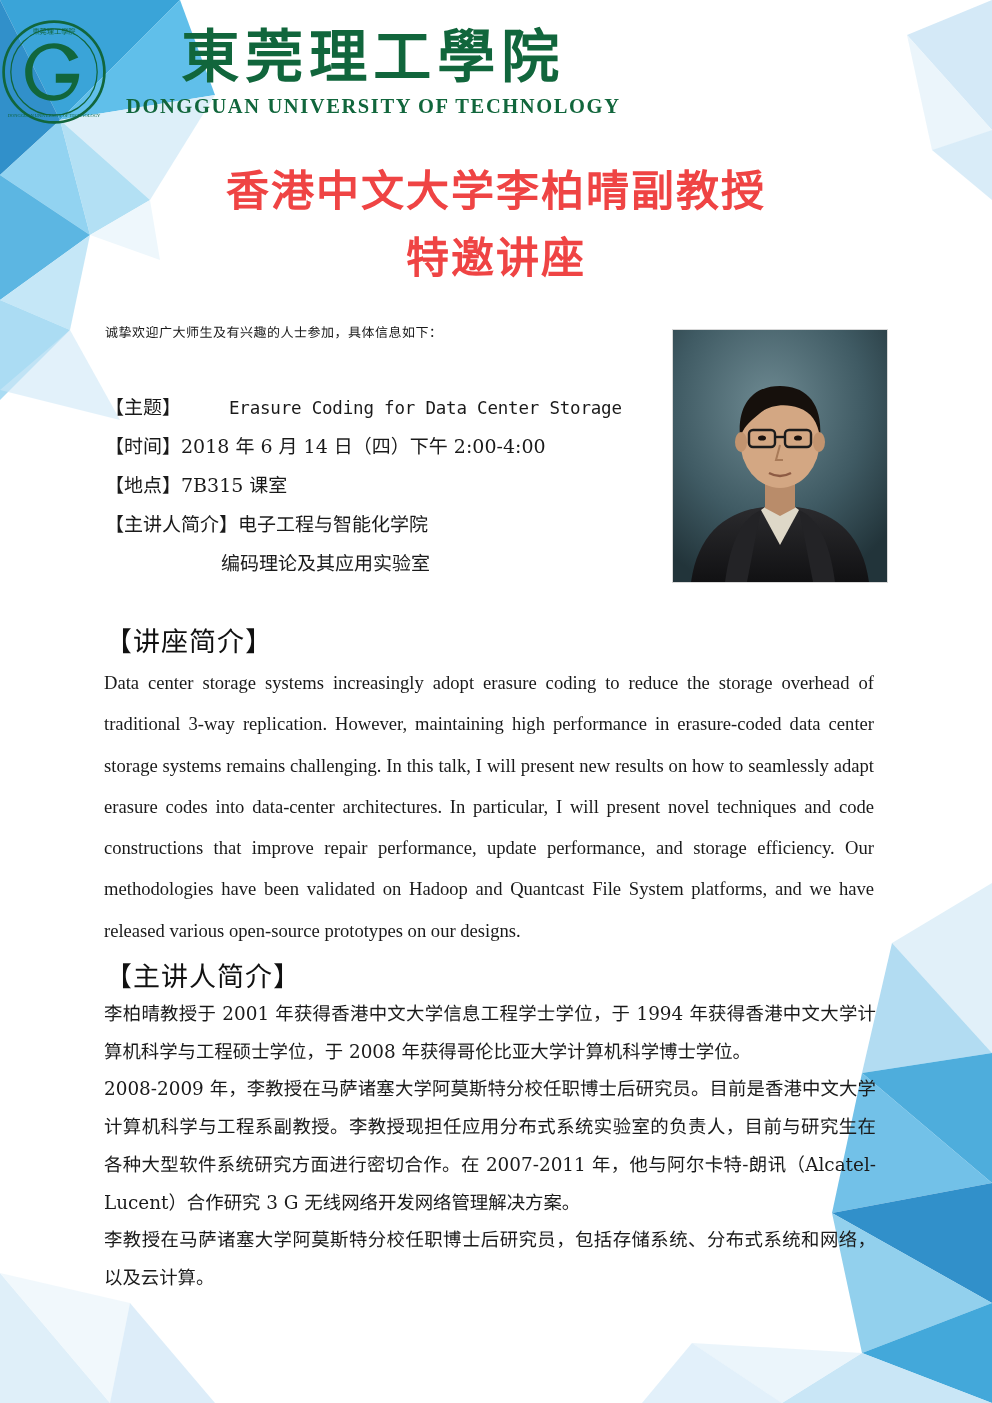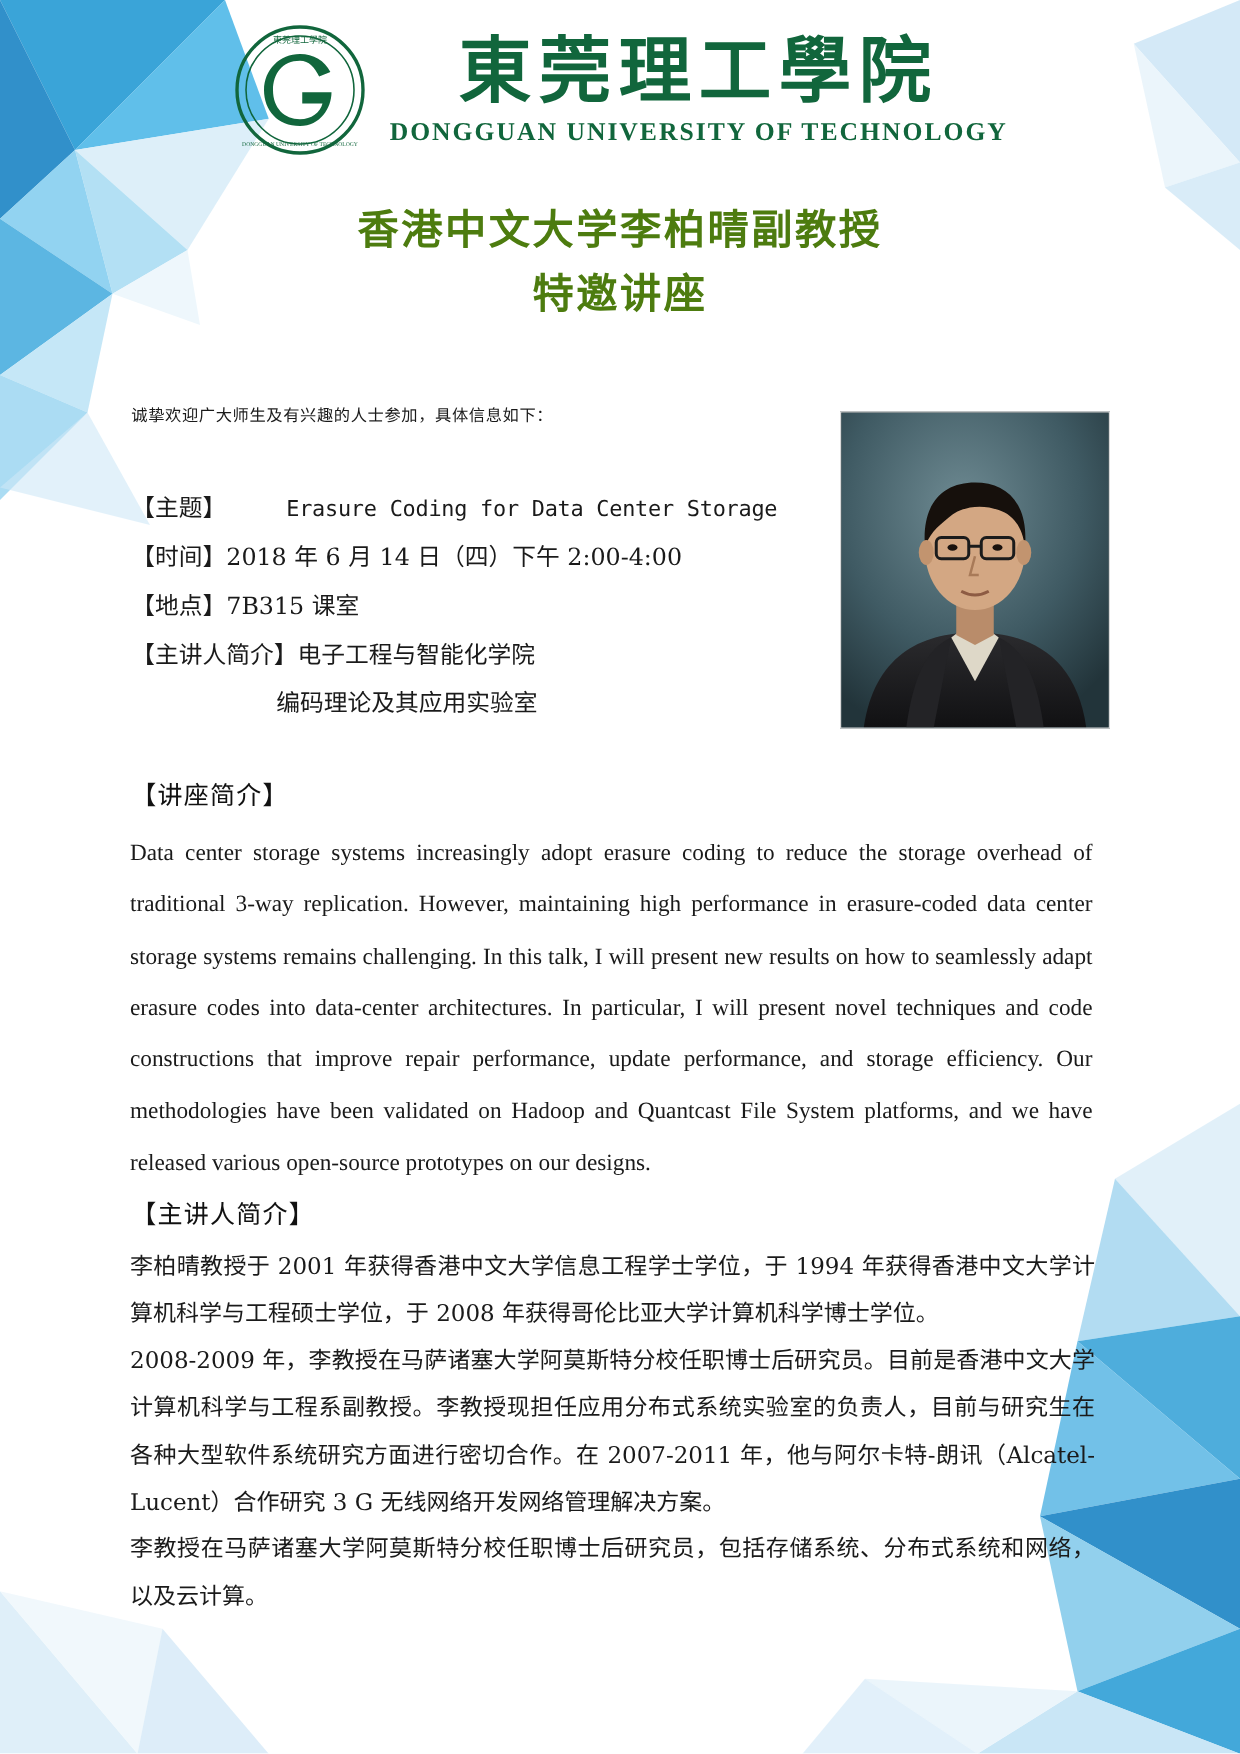--- a/index.html
+++ b/index.html
@@ -30,21 +30,20 @@
   .deco-br { right: 0; bottom: 0; width: 460px; height: 520px; }
 
   
   .header {
     position: absolute;
     top: 18px;
     left: 0;
     right: 0;
     display: flex;
     align-items: center;
-    justify-content: center;
     gap: 18px;
   }
   .logo-seal {
     width: 108px;
     height: 108px;
     flex: 0 0 auto;
   }
   .uni-names {
     display: flex;
     flex-direction: column;
@@ -73,22 +72,22 @@
   .title-block {
     position: absolute;
     top: 158px;
     left: 0;
     right: 0;
     text-align: center;
   }
   .title-line {
     font-family: "DejaVu Sans", sans-serif;
     font-weight: bold;
-    font-size: 33px;
-    color: #4d7c0f;
+    font-size: 43px;
+    color: #ef4444;
     letter-spacing: 2px;
     line-height: 1.55;
   }
 
   
   .intro {
     position: absolute;
     top: 322px;
     left: 105px;
     font-size: 13px;
@@ -127,21 +126,21 @@
     border: 1px solid #d8d8d8;
     overflow: hidden;
     background: #3a4c52;
   }
   .portrait svg { display: block; }
 
   .section-head {
     position: absolute;
     left: 105px;
     font-family: "DejaVu Serif", serif;
-    font-size: 20px;
+    font-size: 27px;
     color: #111;
     letter-spacing: 1px;
   }
   .head-abstract { top: 620px; }
   .head-bio { top: 955px; }
 
   .abstract {
     position: absolute;
     top: 662px;
     left: 104px;

